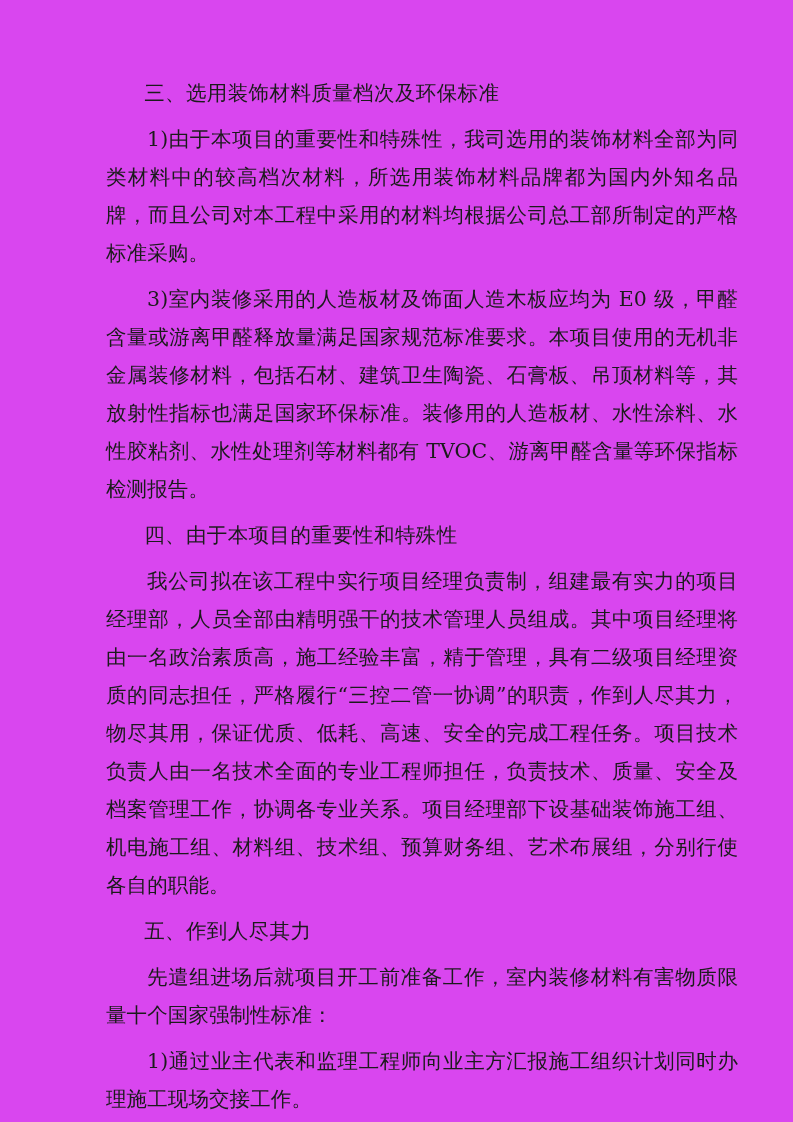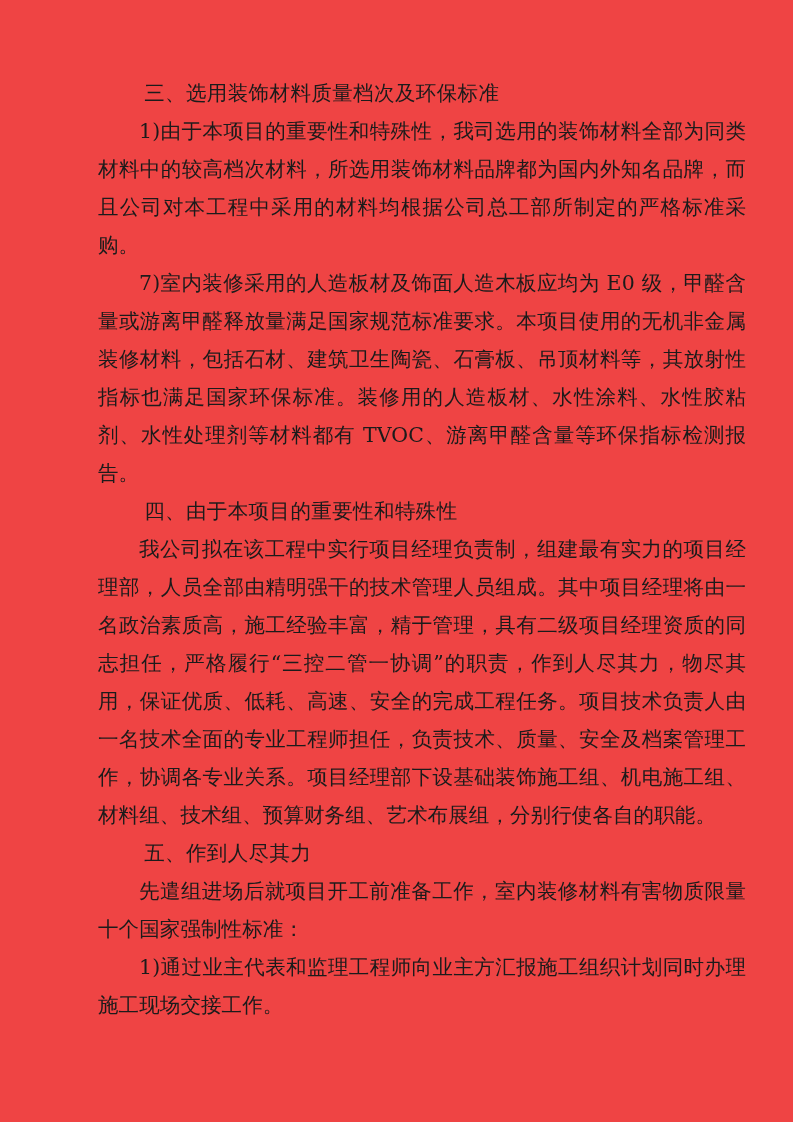--- a/index.html
+++ b/index.html
@@ -5,21 +5,21 @@
 <style>
   html, body {
     margin: 0;
     padding: 0;
     background: #ffffff;
   }
   .page {
     position: relative;
     width: 793px;
     height: 1122px;
-    background: #ef4444;
+    background: #d946ef;
     overflow: hidden;
     box-sizing: border-box;
   }
   .doc-body {
     position: absolute;
     left: 98px;
     top: 74px;
     width: 648px;
     font-family: "DejaVu Serif", "Liberation Serif", serif;
     font-size: 20.5px;
@@ -31,37 +31,37 @@
   }
   .heading {
     margin: 0;
     text-indent: 2.25em;
     font-weight: normal;
     font-size: 20.5px;
     line-height: 38px;
     letter-spacing: 0.4px;
   }
   .para {
-    margin: 0;
+    margin: 8px;
     text-indent: 2em;
     letter-spacing: 0.1px;
   }
 </style>
 </head>
 <body>
 
 <div class="page">
   <div class="doc-body">
 
     <p class="heading">三、选用装饰材料质量档次及环保标准</p>
 
     <p class="para">1)由于本项目的重要性和特殊性，我司选用的装饰材料全部为同类材料中的较高档次材料，所选用装饰材料品牌都为国内外知名品牌，而且公司对本工程中采用的材料均根据公司总工部所制定的严格标准采购。</p>
 
 
-    <p class="para">7)室内装修采用的人造板材及饰面人造木板应均为 E0 级，甲醛含量或游离甲醛释放量满足国家规范标准要求。本项目使用的无机非金属装修材料，包括石材、建筑卫生陶瓷、石膏板、吊顶材料等，其放射性指标也满足国家环保标准。装修用的人造板材、水性涂料、水性胶粘剂、水性处理剂等材料都有 TVOC、游离甲醛含量等环保指标检测报告。</p>
+    <p class="para">3)室内装修采用的人造板材及饰面人造木板应均为 E0 级，甲醛含量或游离甲醛释放量满足国家规范标准要求。本项目使用的无机非金属装修材料，包括石材、建筑卫生陶瓷、石膏板、吊顶材料等，其放射性指标也满足国家环保标准。装修用的人造板材、水性涂料、水性胶粘剂、水性处理剂等材料都有 TVOC、游离甲醛含量等环保指标检测报告。</p>
 
     <p class="heading">四、由于本项目的重要性和特殊性</p>
 
     <p class="para">我公司拟在该工程中实行项目经理负责制，组建最有实力的项目经理部，人员全部由精明强干的技术管理人员组成。其中项目经理将由一名政治素质高，施工经验丰富，精于管理，具有二级项目经理资质的同志担任，严格履行“三控二管一协调”的职责，作到人尽其力，物尽其用，保证优质、低耗、高速、安全的完成工程任务。项目技术负责人由一名技术全面的专业工程师担任，负责技术、质量、安全及档案管理工作，协调各专业关系。项目经理部下设基础装饰施工组、机电施工组、材料组、技术组、预算财务组、艺术布展组，分别行使各自的职能。</p>
 
     <p class="heading">五、作到人尽其力</p>
 
     <p class="para">先遣组进场后就项目开工前准备工作，室内装修材料有害物质限量十个国家强制性标准：</p>
 
     <p class="para">1)通过业主代表和监理工程师向业主方汇报施工组织计划同时办理施工现场交接工作。</p>

